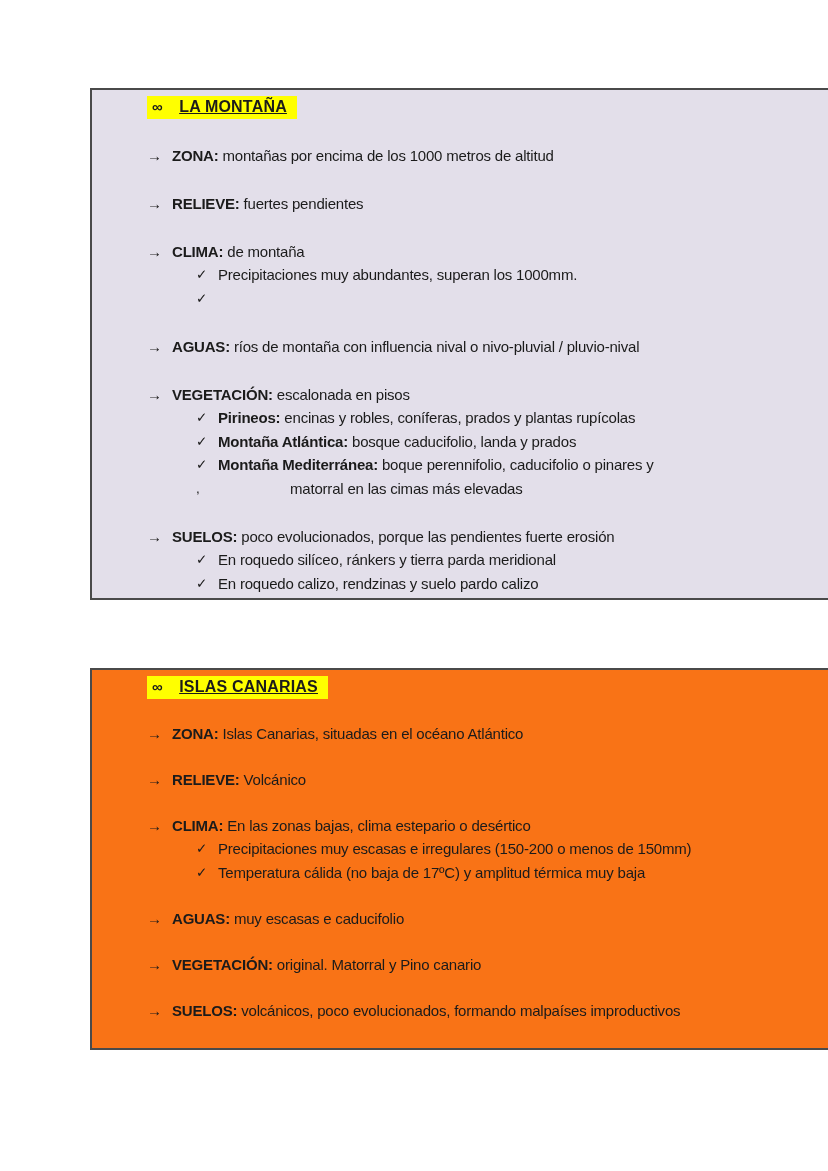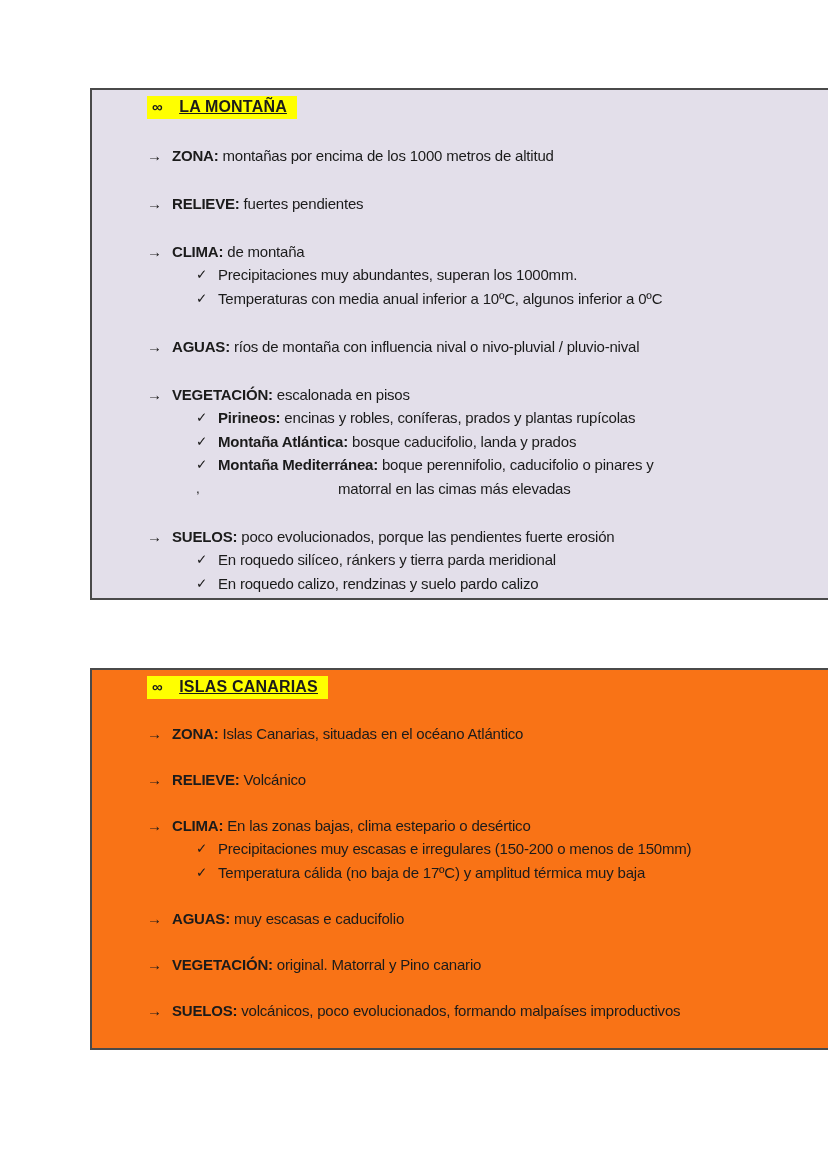--- a/index.html
+++ b/index.html
@@ -66,21 +66,21 @@
     display: flex;
     font-size: 15px;
     line-height: 23.5px;
     letter-spacing: -0.2px;
   }
   .check {
     flex: none;
     width: 22px;
     font-size: 13.5px;
   }
-  .cont-text { margin-left: 120px; }
+  .cont-text { margin-left: 72px; }
 </style>
 </head>
 <body>
 
 <div class="card card-1">
   <div class="card-inner">
 
     <div class="title-row">
       <span class="hl">
         <span class="inf">∞</span>
@@ -102,21 +102,20 @@
       <span class="arrow">→</span>
       <span class="itext"><span class="b">CLIMA:</span> <span>de montaña</span></span>
     </div>
     <div class="subs">
       <div class="sub">
         <span class="check">✓</span>
         <span>Precipitaciones muy abundantes, superan los 1000mm.</span>
       </div>
       <div class="sub">
         <span class="check">✓</span>
-        <span>Temperaturas con media anual inferior a 10ºC, algunos inferior a 0ºC</span>
       </div>
     </div>
 
     <div class="item">
       <span class="arrow">→</span>
       <span class="itext"><span class="b">AGUAS:</span> <span>ríos de montaña con influencia nival o nivo-pluvial / pluvio-nival</span></span>
     </div>
 
     <div class="item">
       <span class="arrow">→</span>

